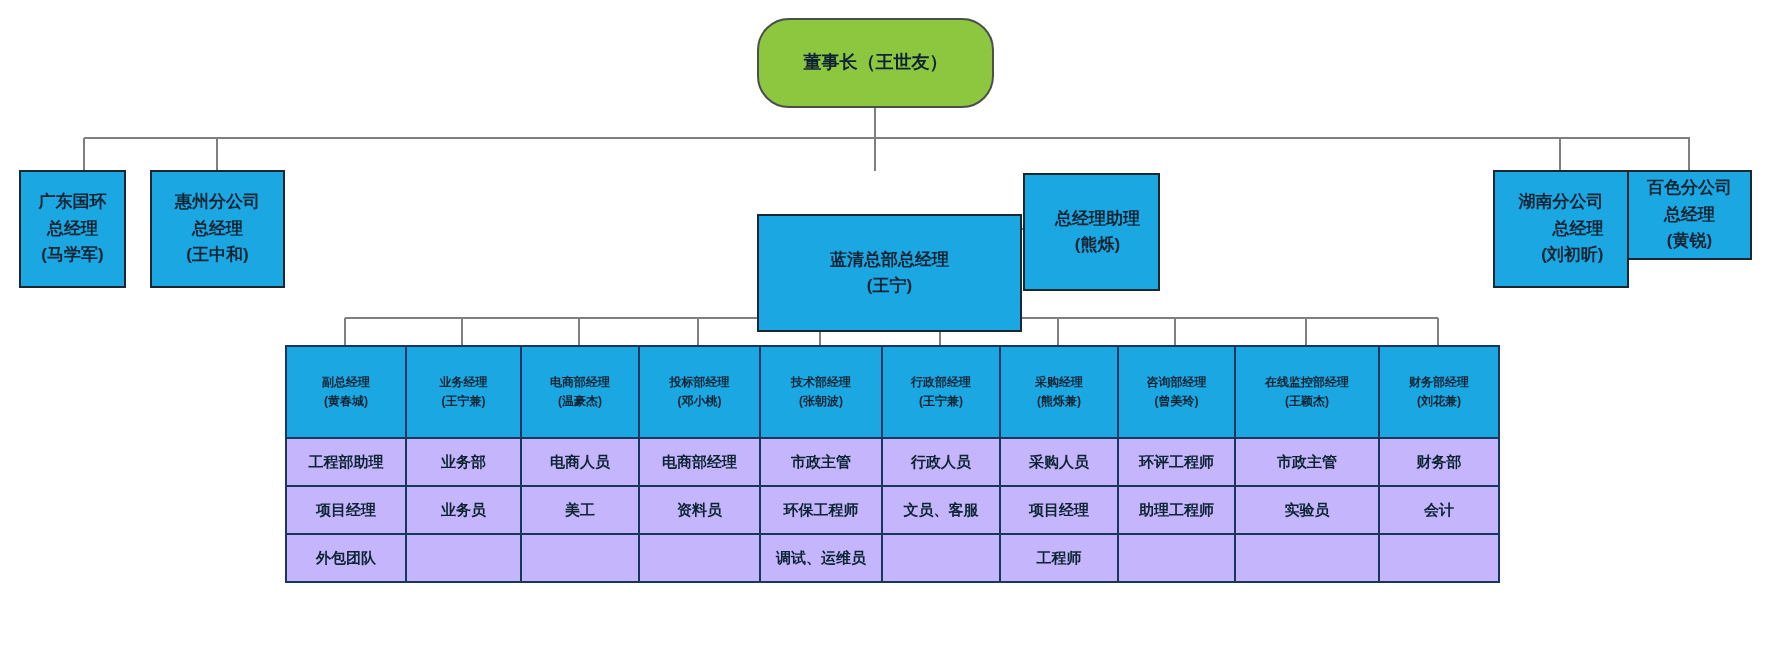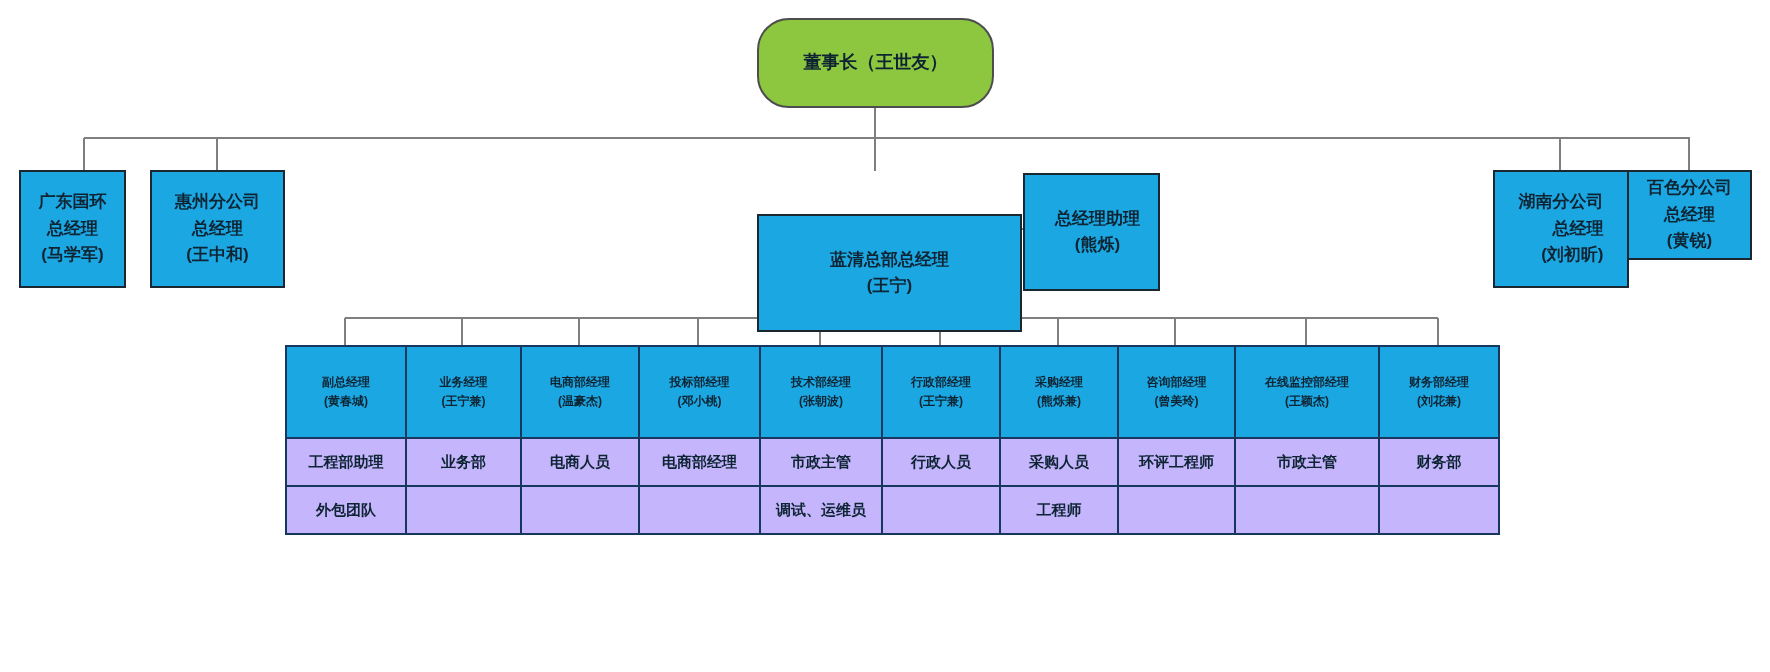--- a/index.html
+++ b/index.html
@@ -129,20 +129,32 @@
         <td class="cell">电商人员</td>
         <td class="cell">电商部经理</td>
         <td class="cell">市政主管</td>
         <td class="cell">行政人员</td>
         <td class="cell">采购人员</td>
         <td class="cell">环评工程师</td>
         <td class="cell">市政主管</td>
         <td class="cell">财务部</td>
       </tr>
       <tr>
+        <td class="cell">项目经理</td>
+        <td class="cell">业务员</td>
+        <td class="cell">美工</td>
+        <td class="cell">资料员</td>
+        <td class="cell">环保工程师</td>
+        <td class="cell">文员、客服</td>
+        <td class="cell">项目经理</td>
+        <td class="cell">助理工程师</td>
+        <td class="cell">实验员</td>
+        <td class="cell">会计</td>
+      </tr>
+      <tr>
         <td class="cell">外包团队</td>
         <td class="cell"></td>
         <td class="cell"></td>
         <td class="cell"></td>
         <td class="cell">调试、运维员</td>
         <td class="cell"></td>
         <td class="cell">工程师</td>
         <td class="cell"></td>
         <td class="cell"></td>
         <td class="cell"></td>

